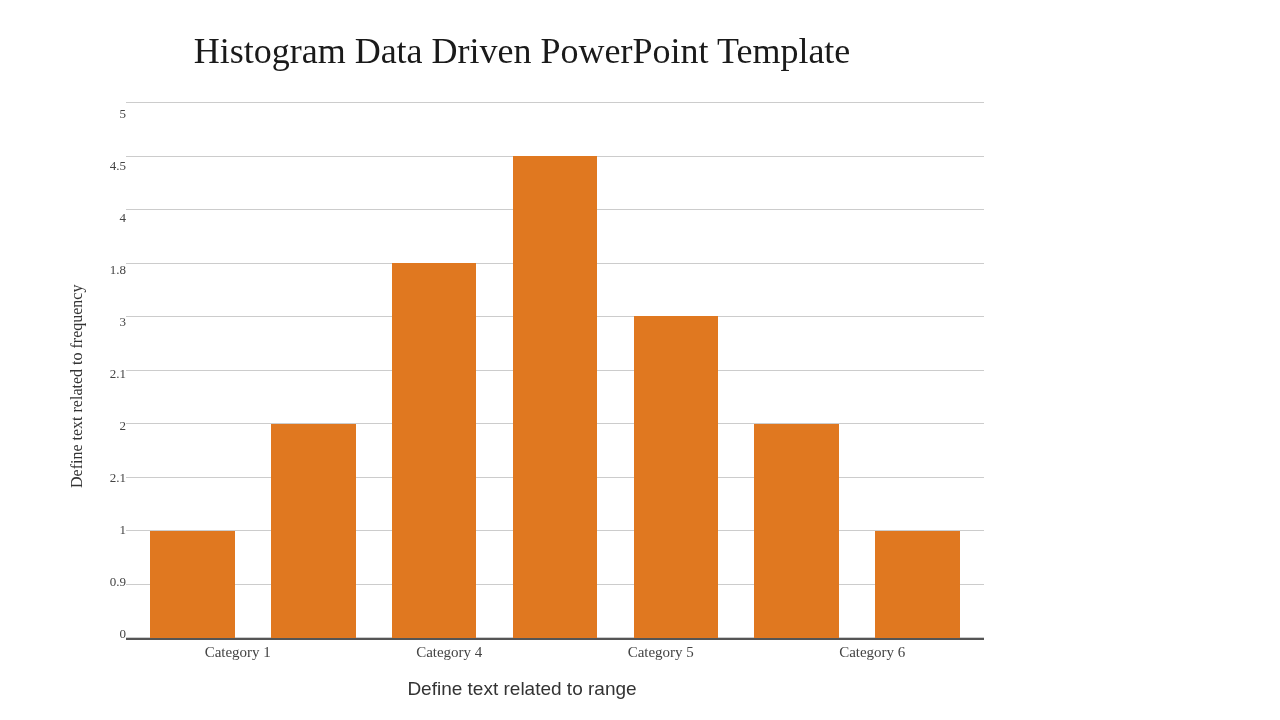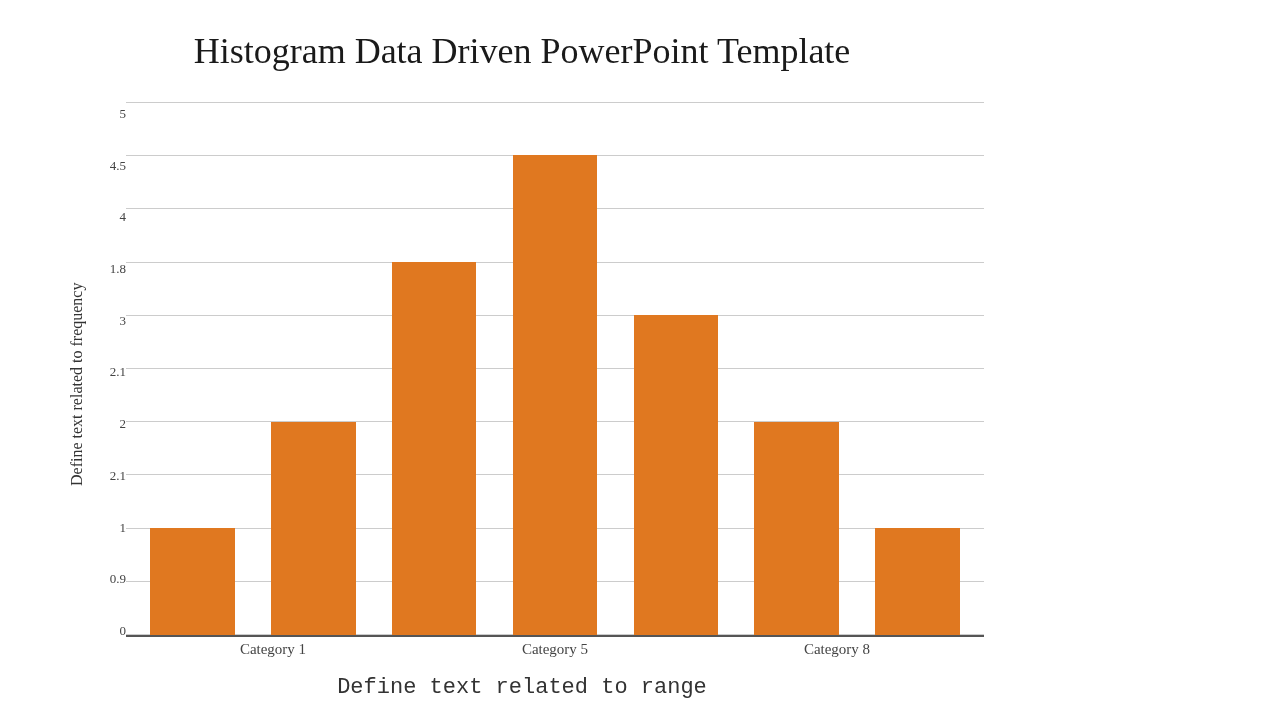--- a/index.html
+++ b/index.html
@@ -131,25 +131,25 @@
     }
     .x-label {
       flex: 1;
       text-align: center;
       font-size: 15px;
       color: #444;
       font-family: 'Georgia', serif;
       padding-top: 4px;
     }
     .x-axis-title {
-      font-size: 22px;
+      font-size: 19px;
       color: #333;
       text-align: center;
       margin-top: 8px;
-      font-family: Liberation Mono, monospace;
+      font-family: Liberation Sans, sans-serif;
     }
     .axis-line-bottom {
       width: 100%;
       height: 2px;
       background: #555;
     }
   </style>
 </head>
 <body>
 
@@ -210,22 +210,23 @@
                     <div class="bar" style="height: 40%; background: rgb(224, 120, 32);"></div>
                   </div>
                   <div class="bar-group">
                     <div class="bar" style="height: 20%; background: rgb(224, 120, 32);"></div>
                   </div>
                 </div>
             </div>
             <div class="axis-line-bottom"></div>
             <div class="x-axis-labels" id="x-labels-container">
                 <div class="x-label">Category 1</div>
+                <div class="x-label">Category 4</div>
                 <div class="x-label">Category 5</div>
-                <div class="x-label">Category 8</div>
+                <div class="x-label">Category 6</div>
               </div>
           </div>
         </div>
       </div>
     </div>
 
     <div class="x-axis-title">Define text related to range</div>
   </div>
 </div>
 

